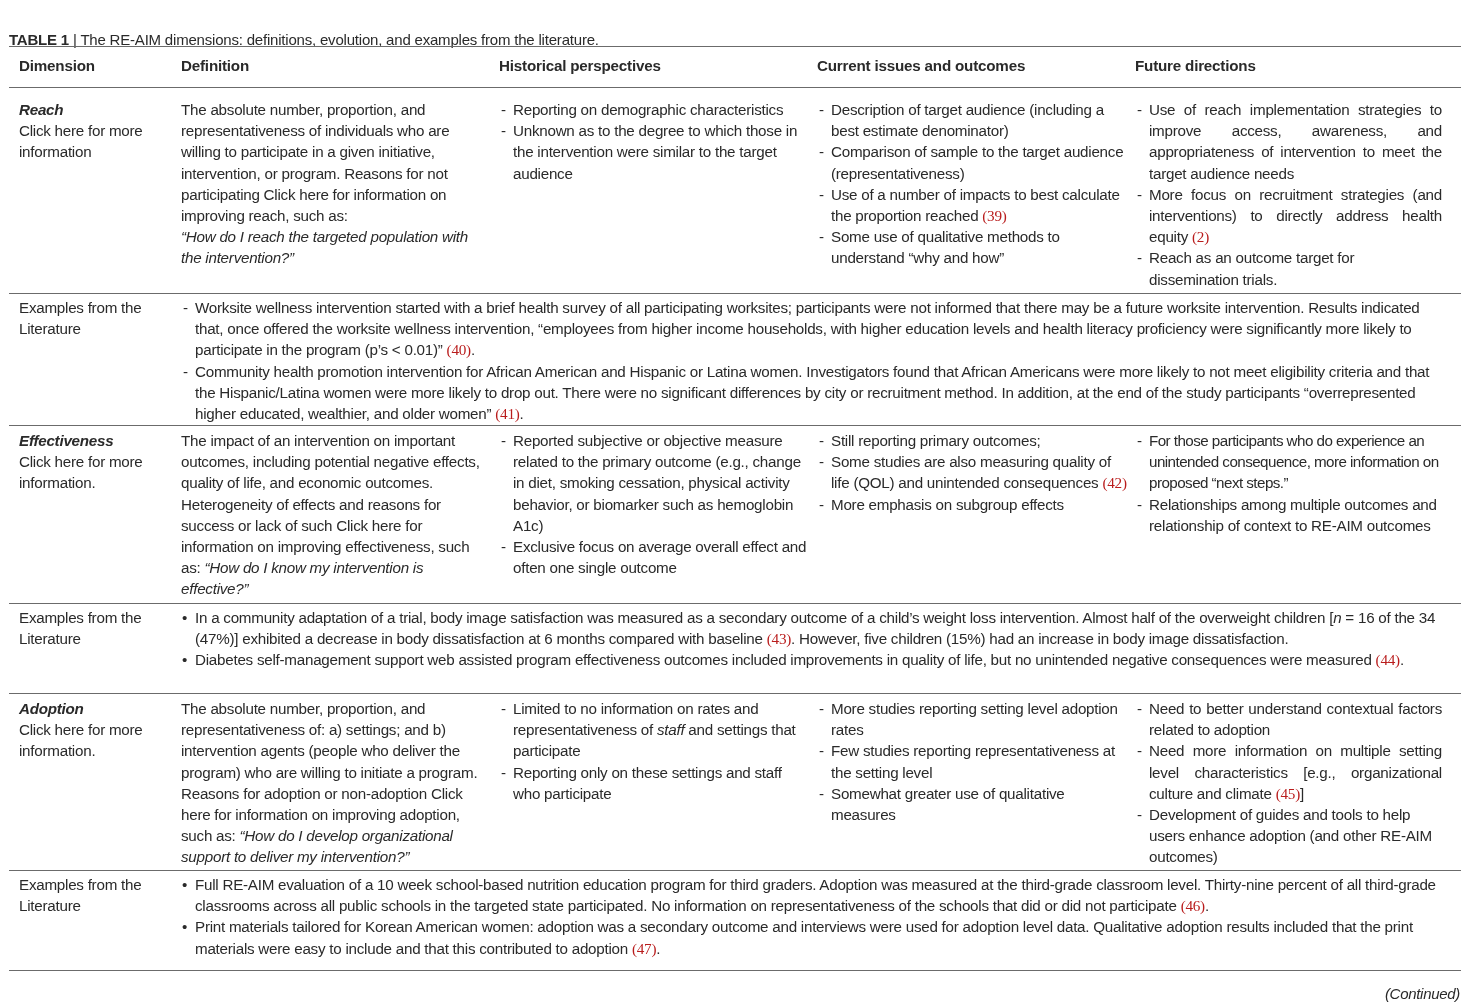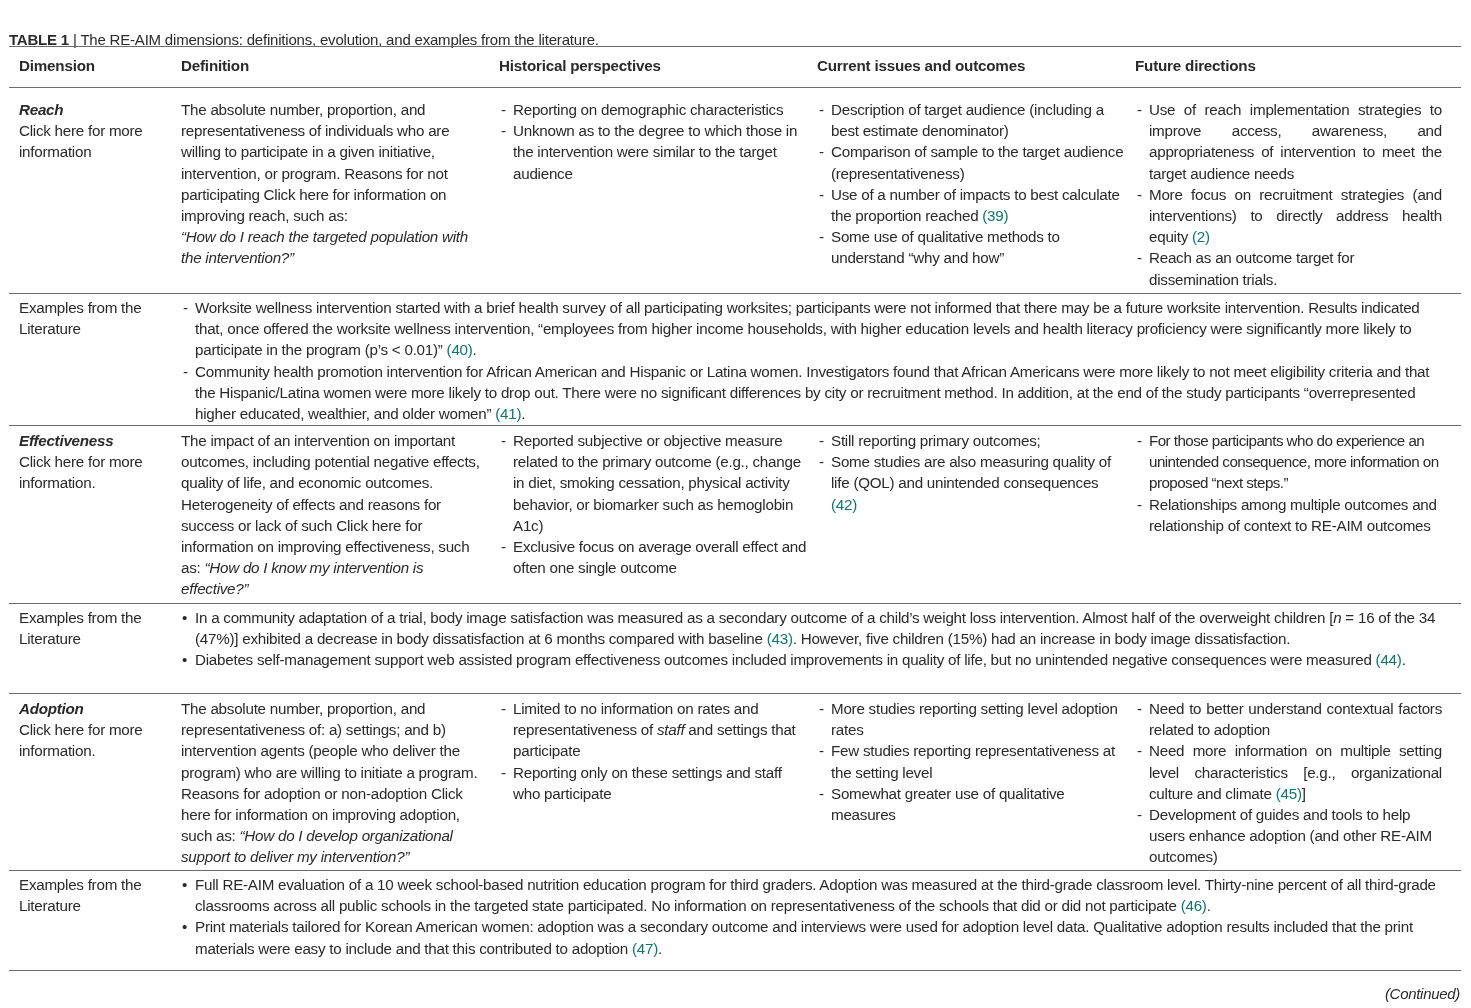--- a/index.html
+++ b/index.html
@@ -23,21 +23,21 @@
   .c-fut { left: 1135px; width: 307px; }
   .c-ex { left: 181px; width: 1265px; }
   .head { font-weight: bold; font-size: 15.2px; letter-spacing: -0.2px; }
   .dimname { font-weight: bold; display: block; font-style: italic; }
   .link { display: block; }
   ul.dash, ul.dot { list-style: none; margin: 0; padding: 0; }
   ul.dash li, ul.dot li { position: relative; padding-left: 14px; }
   ul.dash li::before { content: "-"; position: absolute; left: 2px; top: 0; }
   ul.dot li::before { content: "\2022"; position: absolute; left: 1px; top: 0; }
   .justify { text-align: justify; }
-  .ref { color: #0f766e; }
+  .ref { color: #b91c1c; font-family: Liberation Serif, serif; }
   i { font-style: italic; }
   .continued { position: absolute; right: 11px; top: 983px; font-style: italic; font-size: 15px; letter-spacing: -0.3px; }
 </style>
 </head>
 <body>
 
 <div class="caption">
   <b>TABLE 1</b><span> | </span><span>The RE-AIM dimensions: definitions, evolution, and examples from the literature.</span>
 </div>
 
@@ -110,20 +110,21 @@
   <div class="cell c-his">
     <ul class="dash">
       <li>Reported subjective or objective measure related to the primary outcome (e.g., change in diet, smoking cessation, physical activity behavior, or biomarker such as hemoglobin A1c)</li>
       <li>Exclusive focus on average overall effect and often one single outcome</li>
     </ul>
   </div>
   <div class="cell c-cur">
     <ul class="dash">
       <li><span>Still reporting primary outcomes;</span></li>
       <li><span>Some studies are also measuring quality of life (QOL) and unintended consequences </span><span class="ref">(42)</span></li>
+      <li><span>More emphasis on subgroup effects</span></li>
     </ul>
   </div>
   <div class="cell c-fut">
     <ul class="dash">
       <li style="letter-spacing:-0.55px;"><span>For those participants who do experience an unintended consequence, more information on proposed “next steps.”</span></li>
       <li><span>Relationships among multiple outcomes and relationship of context to RE-AIM outcomes</span></li>
     </ul>
   </div>
 </div>
 

